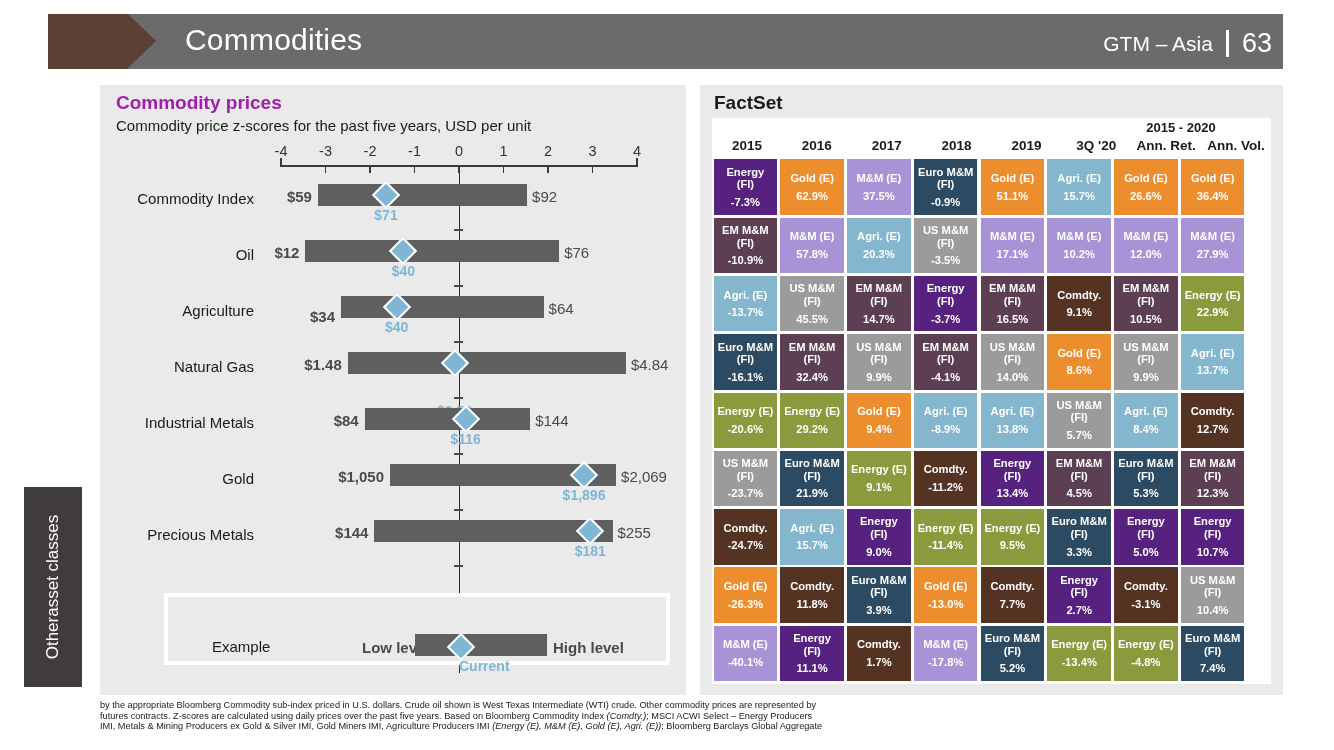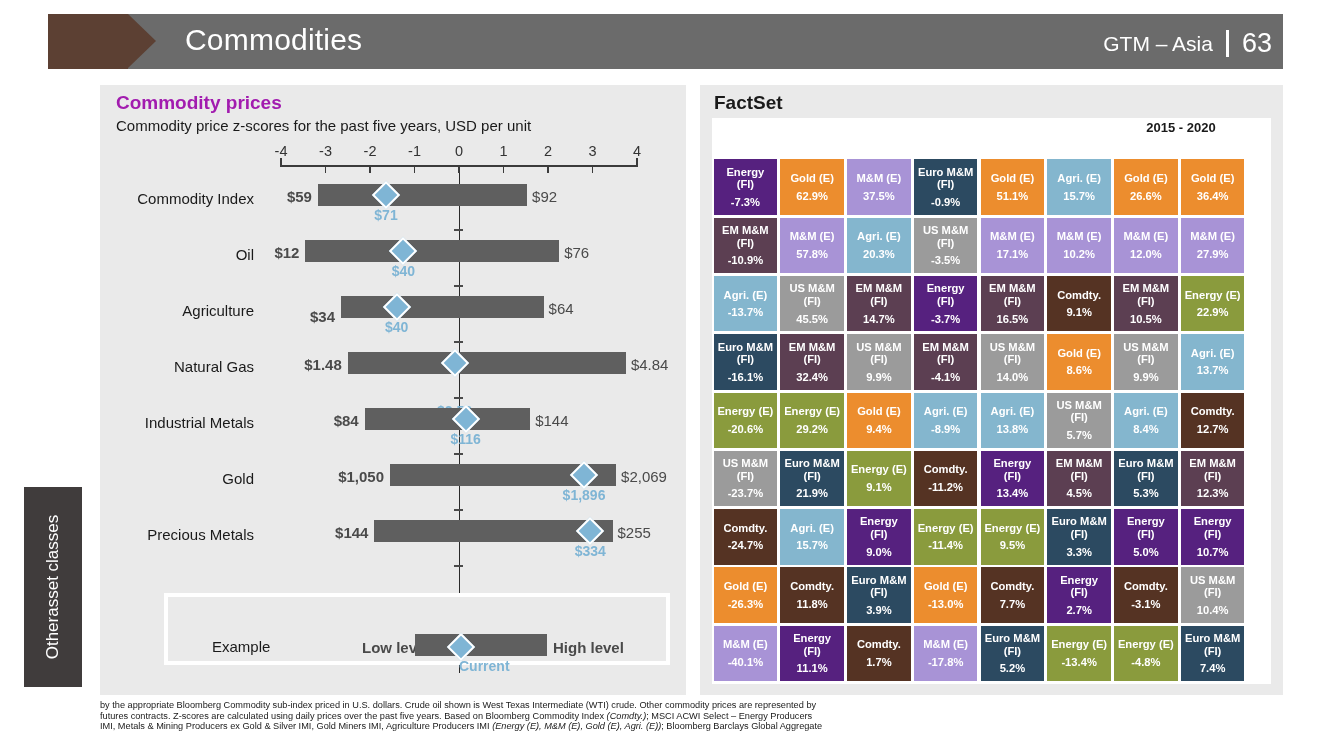--- a/index.html
+++ b/index.html
@@ -162,37 +162,47 @@
       <div class="bar-min" style="left: 196.025px; width: 88px; top: 383px;">$1,050</div>
       <div class="bar-max" style="left: 521.085px; top: 383px;">$2,069</div>
       <div class="diamond" style="left: 474.045px; top: 380px;"></div>
       <div class="cur-label" style="left: 484.045px; top: 402px;">$1,896</div>
       <div class="minor-tick" style="top: 424px;"></div>
       <div class="row-label" style="left: 4px; width: 150px; top: 441px;">Precious Metals</div>
       <div class="bar" style="left: 274.45px; width: 238.075px; top: 435px;"></div>
       <div class="bar-min" style="left: 180.45px; width: 88px; top: 439px;">$144</div>
       <div class="bar-max" style="left: 517.525px; top: 439px;">$255</div>
       <div class="diamond" style="left: 480.275px; top: 436px;"></div>
-      <div class="cur-label" style="left: 490.275px; top: 458px;">$334</div>
+      <div class="cur-label" style="left: 490.275px; top: 458px;">$181</div>
       <div class="minor-tick" style="top: 480px;"></div>
     </div>
 
   <div id="example-box"></div>
   <div id="example-label">Example</div>
   <div id="example-low">Low level</div>
   <div id="example-bar"></div>
   <div id="example-diamond"></div>
   <div id="example-high">High level</div>
   <div id="example-cur">Current</div>
 </div>
 
 <div id="right-panel">
   <div id="right-title">FactSet</div>
   <div id="table-wrap">
     <div id="span-inner">2015 - 2020</div>
+    <div id="col-headers">
+        <div class="col-head">2015</div>
+        <div class="col-head">2016</div>
+        <div class="col-head">2017</div>
+        <div class="col-head">2018</div>
+        <div class="col-head">2019</div>
+        <div class="col-head">3Q '20</div>
+        <div class="col-head">Ann. Ret.</div>
+        <div class="col-head">Ann. Vol.</div>
+      </div>
     <div id="grid">
         <div class="col">
           <div class="cell" style="background: rgb(86, 33, 127);">
             <span class="cname">Energy<br>(FI)</span>
             <span class="cval">-7.3%</span>
           </div>
           <div class="cell" style="background: rgb(92, 63, 82);">
             <span class="cname">EM M&amp;M<br>(FI)</span>
             <span class="cval">-10.9%</span>
           </div>

